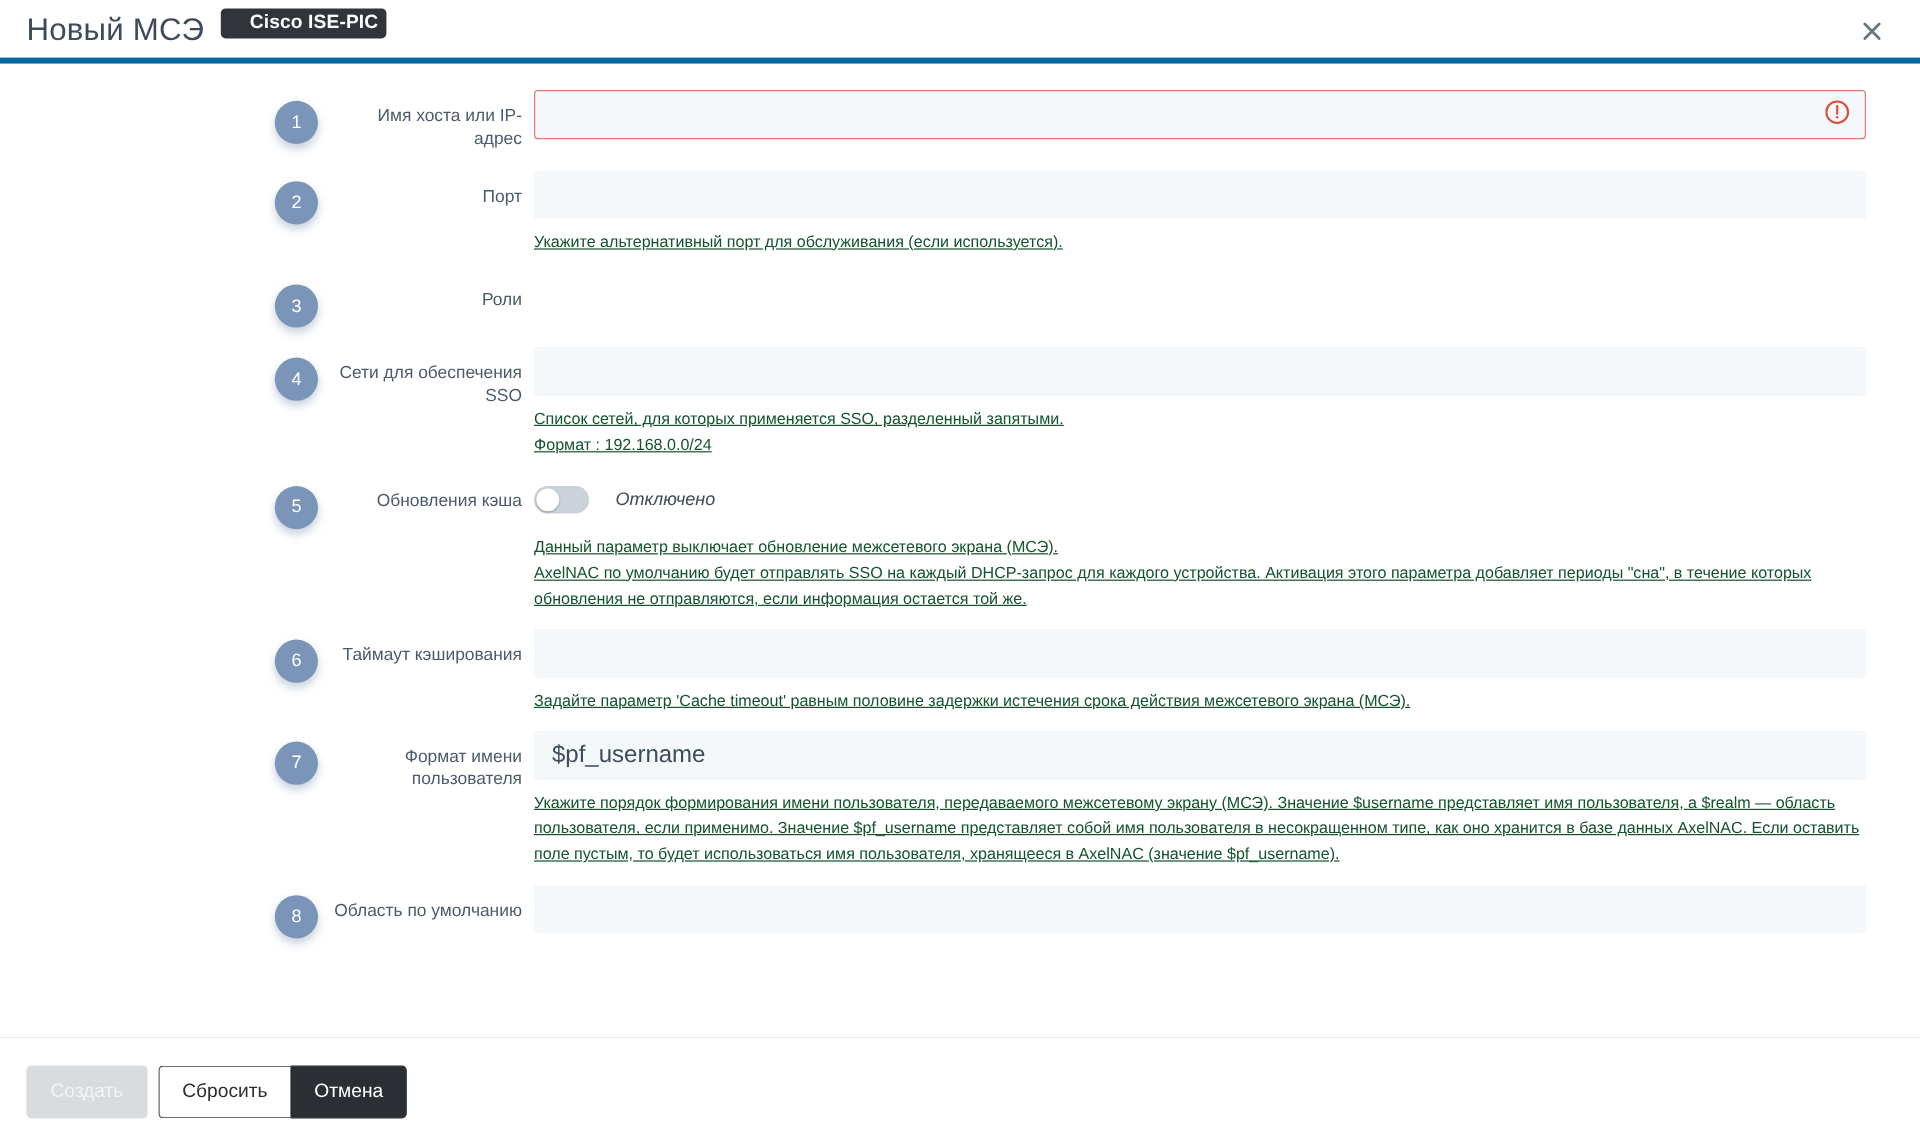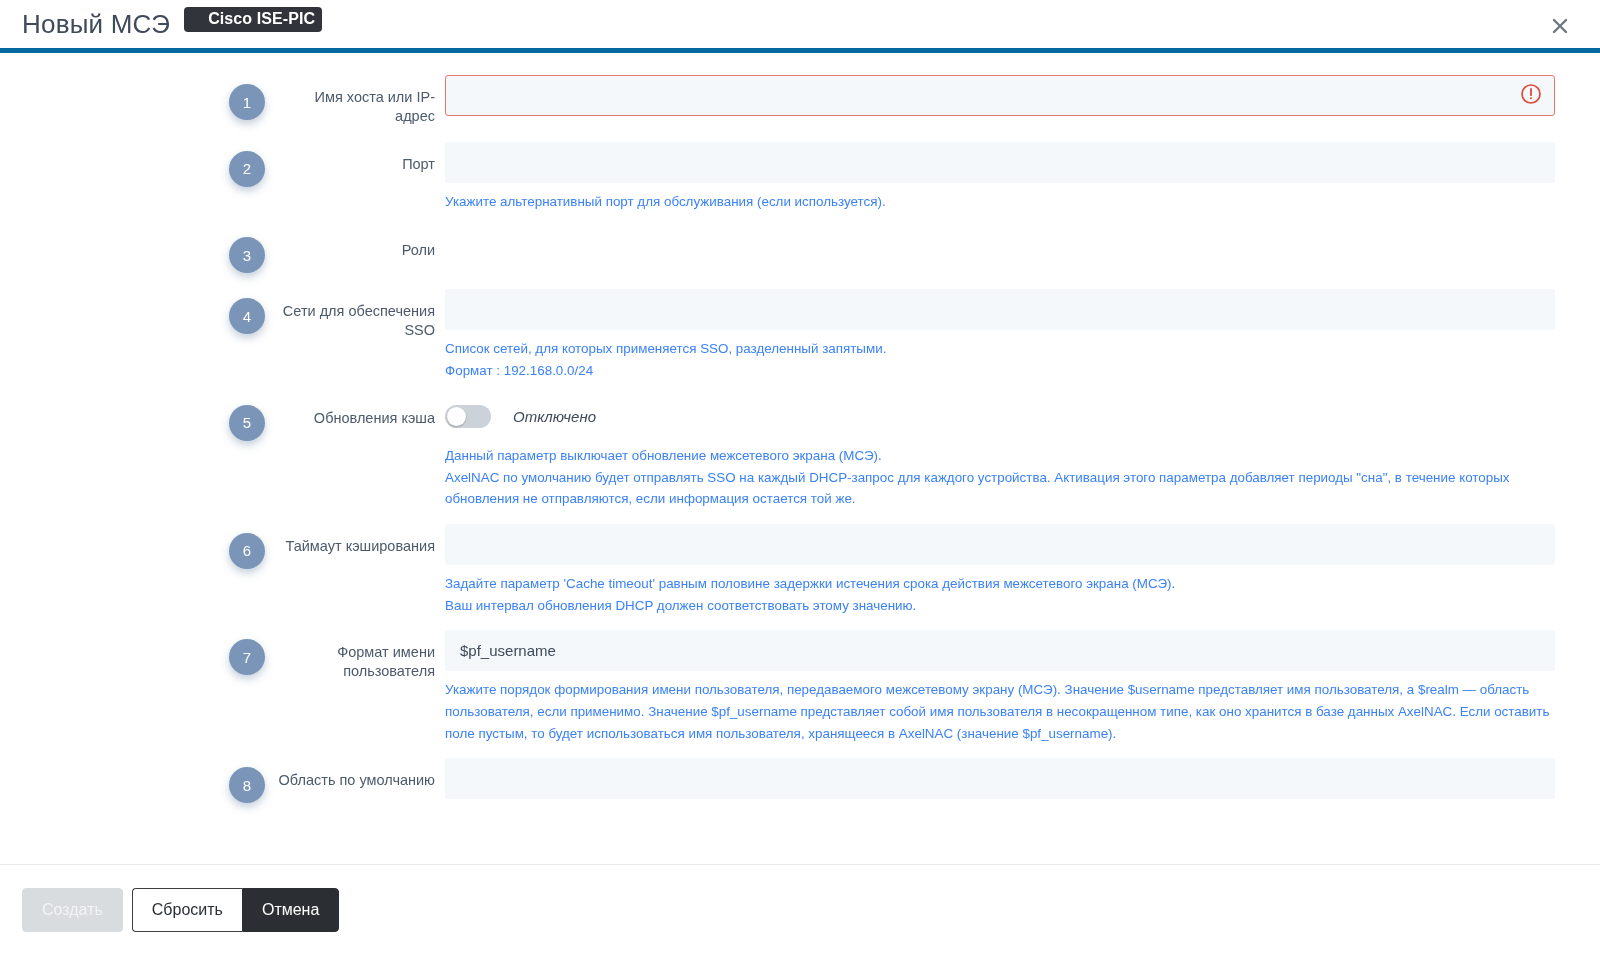--- a/index.html
+++ b/index.html
@@ -102,21 +102,21 @@
     flex: 0 0 auto;
     font-weight: 400;
   }
 
   .input-box {
     width: 100%;
     height: 41px;
     background: #f4f8fb;
     border: 1px solid transparent;
     border-radius: 3px;
-    font-size: 15px;
+    font-size: 20px;
     color: #3f4a5a;
     padding: 0 14px;
     font-family: "Liberation Sans", sans-serif;
     outline: none;
   }
   .input-box::placeholder { color: #9aa6b4; }
   .input-box.error {
     border: 1px solid #e2786f;
     padding-right: 42px;
   }
@@ -143,24 +143,25 @@
     transform: translateY(-50%);
     width: 0; height: 0;
     border-left: 5px solid transparent;
     border-right: 5px solid transparent;
     border-top: 6px solid #8a949f;
     pointer-events: none;
   }
 
   .help {
     font-size: 13.4px;
-    color: #3b82f6;
+    color: #14532d;
     line-height: 1.62;
     margin-top: 8px;
     max-width: 1130px;
+    text-decoration: underline;
   }
   .help-wide { max-width: 1145px; }
 
   .toggle-line {
     display: flex;
     align-items: center;
     height: 41px;
   }
   .toggle {
     width: 46px; height: 23px;
@@ -328,21 +329,20 @@
 
   <div class="frow">
     <div class="col-badge">
       <div class="num-badge">6</div>
     </div>
     <div class="col-label">Таймаут кэширования</div>
     <div class="col-field">
       <input class="input-box" type="text" value="" style="">
       <div class="help">
         <div>Задайте параметр 'Cache timeout' равным половине задержки истечения срока действия межсетевого экрана (МСЭ).</div>
-        <div>Ваш интервал обновления DHCP должен соответствовать этому значению.</div>
       </div>
     </div>
   </div>
 
   <div class="spacer-sm"></div>
 
   <div class="frow">
     <div class="col-badge">
       <div class="num-badge">7</div>
     </div>

